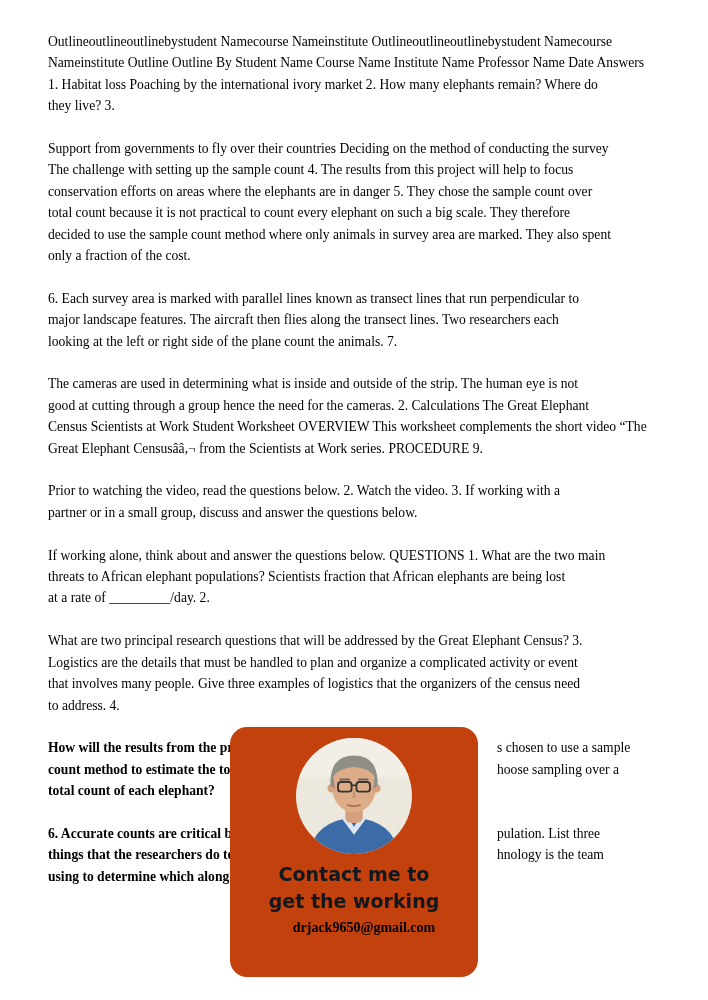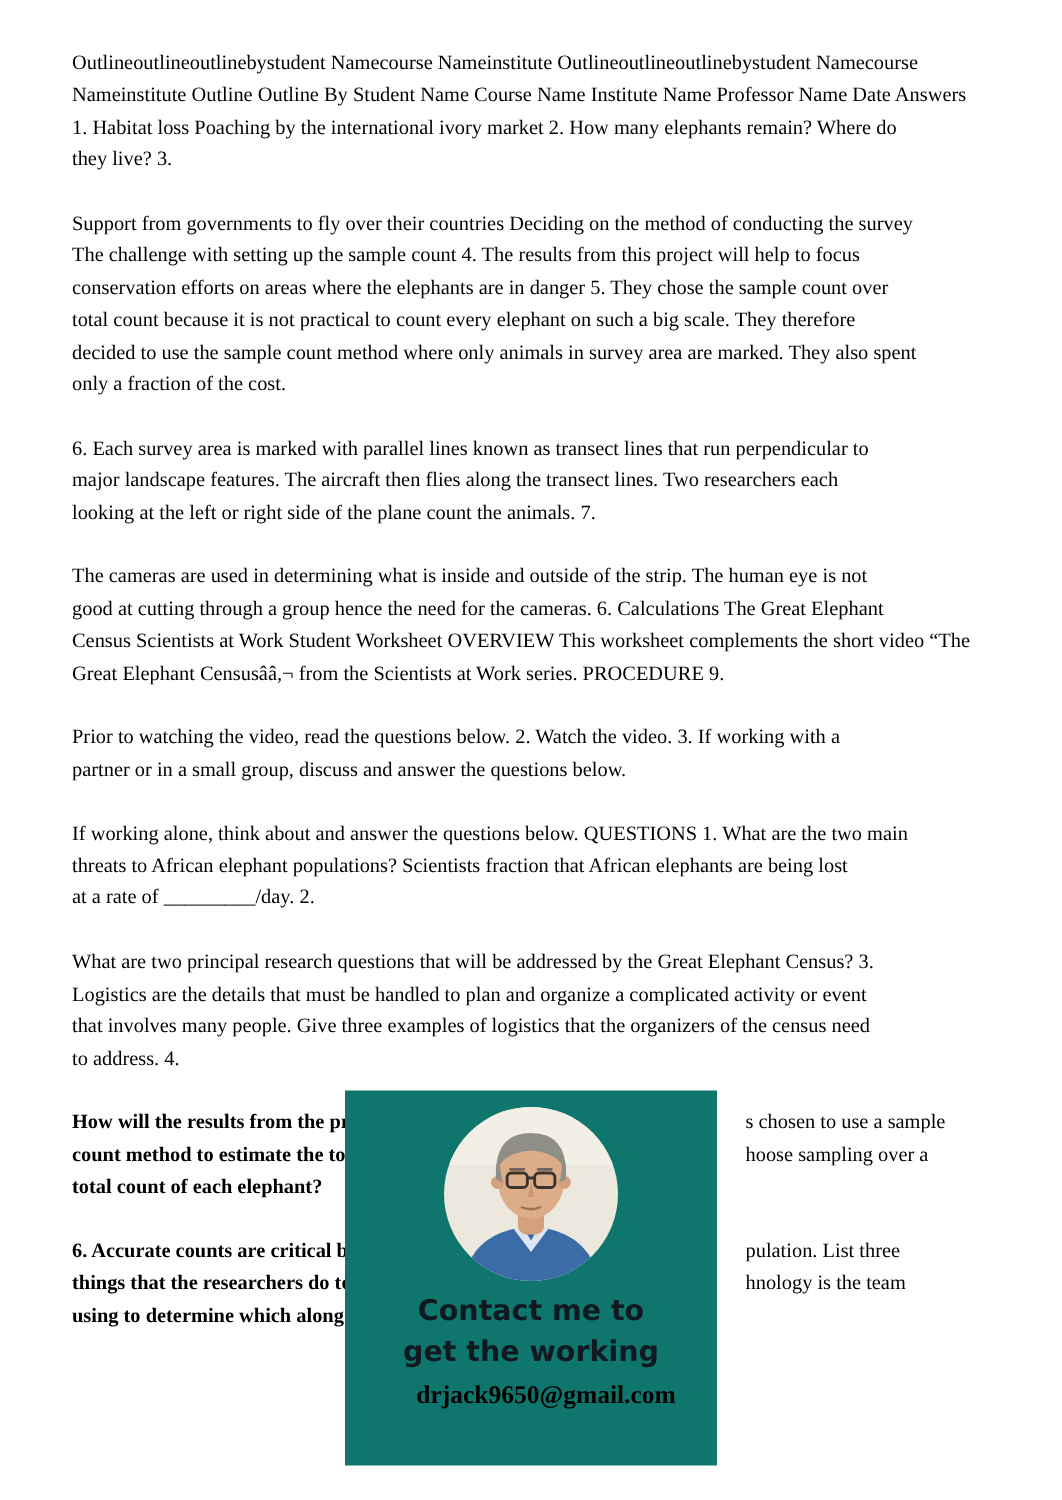--- a/index.html
+++ b/index.html
@@ -46,21 +46,21 @@
   .cta {
     font-family: "DejaVu Sans", sans-serif;
     font-weight: 700;
     font-size: 19px;
     line-height: 27px;
     color: #101820;
   }
   .email {
     font-family: "Liberation Serif", serif;
     font-weight: 700;
-    font-size: 17px;
+    font-size: 14px;
     margin-top: 5px;
     color: #000000;
     margin-left: 20px;
   }
 </style>
 </head>
 <body>
 
 <div class="page">
 
@@ -79,21 +79,21 @@
         <div class="line">decided to use the sample count method where only animals in survey area are marked. They also spent</div>
         <div class="line">only a fraction of the cost.</div>
       </div>
     <div class="para">
         <div class="line">6. Each survey area is marked with parallel lines known as transect lines that run perpendicular to</div>
         <div class="line">major landscape features. The aircraft then flies along the transect lines. Two researchers each</div>
         <div class="line">looking at the left or right side of the plane count the animals. 7.</div>
       </div>
     <div class="para">
         <div class="line">The cameras are used in determining what is inside and outside of the strip. The human eye is not</div>
-        <div class="line">good at cutting through a group hence the need for the cameras. 6. Calculations The Great Elephant</div>
+        <div class="line">good at cutting through a group hence the need for the cameras. 2. Calculations The Great Elephant</div>
         <div class="line">Census Scientists at Work Student Worksheet OVERVIEW This worksheet complements the short video “The</div>
         <div class="line">Great Elephant Censusââ,¬ from the Scientists at Work series. PROCEDURE 9.</div>
       </div>
     <div class="para">
         <div class="line">Prior to watching the video, read the questions below. 2. Watch the video. 3. If working with a</div>
         <div class="line">partner or in a small group, discuss and answer the questions below.</div>
       </div>
     <div class="para">
         <div class="line">If working alone, think about and answer the questions below. QUESTIONS 1. What are the two main</div>
         <div class="line">threats to African elephant populations? Scientists fraction that African elephants are being lost</div>
@@ -110,21 +110,21 @@
         <div class="line split-line"><span class="frag-left">count method to estimate the tot</span><span class="frag-right">hoose sampling over a</span></div>
         <div class="line split-line"><span class="frag-left">total count of each elephant?</span><span class="frag-right"></span></div>
       </div>
     <div class="para">
         <div class="line split-line"><span class="frag-left">6. Accurate counts are critical b</span><span class="frag-right">pulation. List three</span></div>
         <div class="line split-line"><span class="frag-left">things that the researchers do to</span><span class="frag-right">hnology is the team</span></div>
         <div class="line split-line"><span class="frag-left">using to determine which along</span><span class="frag-right"></span></div>
       </div>
   </div>
 
-  <div class="contact-card" style="background: #0f766e;">
+  <div class="contact-card" style="background: #c2410c; border-radius: 17px;">
     <div class="avatar-wrap">
       <svg viewBox="0 0 120 120" xmlns="http://www.w3.org/2000/svg">
         <rect x="0" y="0" width="120" height="120" fill="#ece8de"></rect>
         <rect x="0" y="0" width="120" height="40" fill="#f2efe6"></rect>
 
         <path d="M14,120 Q18,86 60,82 Q102,86 106,120 Z" fill="#3c6ca8"></path>
         <path d="M48,84 L60,100 L72,84 L66,82 L60,92 L54,82 Z" fill="#dce7f2"></path>
 
         <rect x="51" y="64" width="18" height="24" rx="6" fill="#d5a07e"></rect>
 

